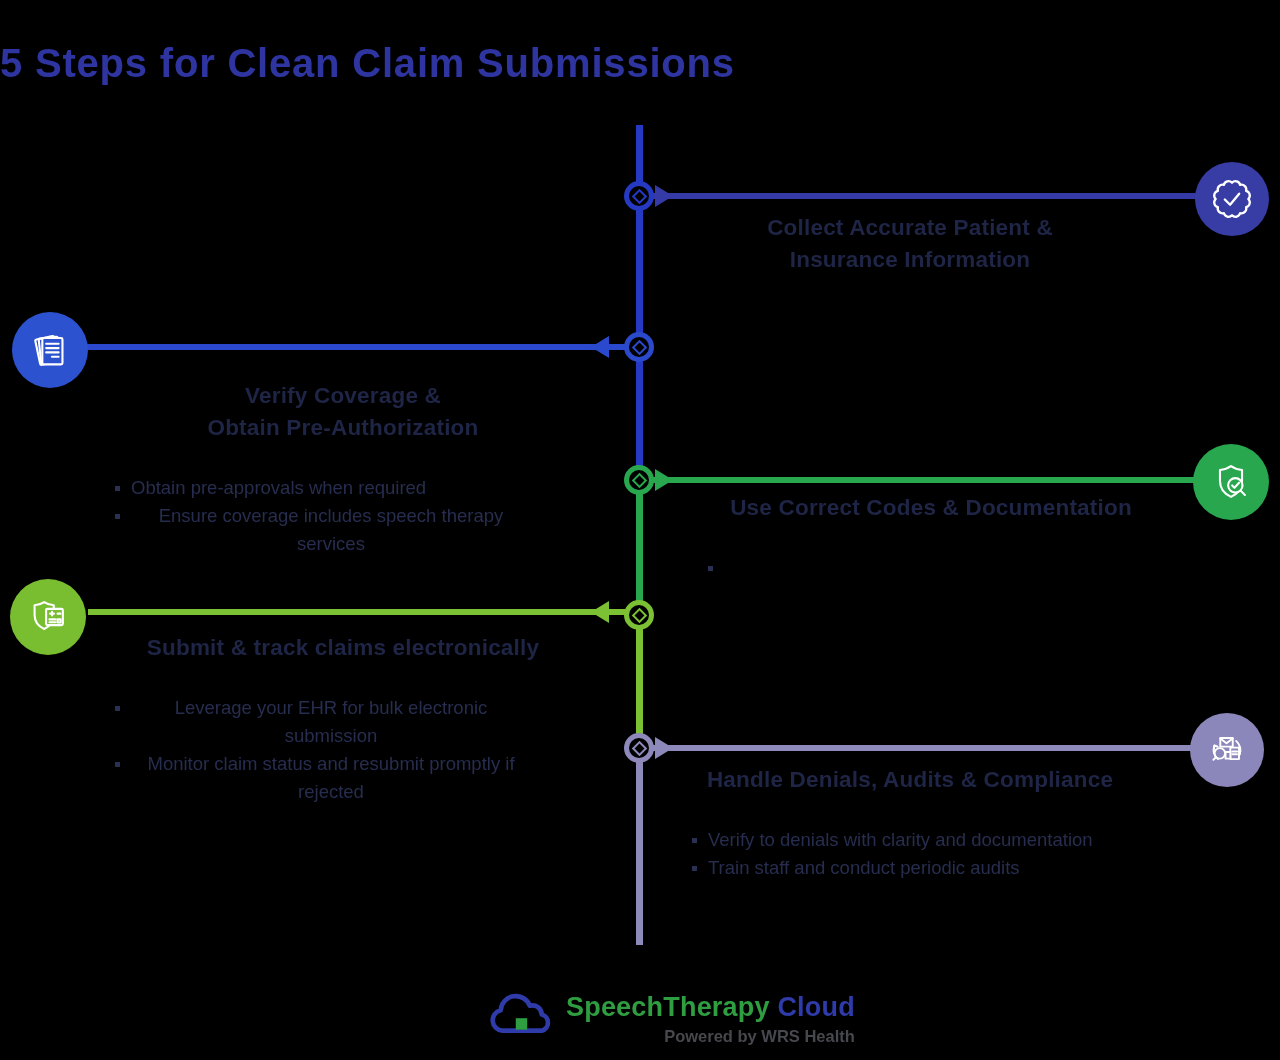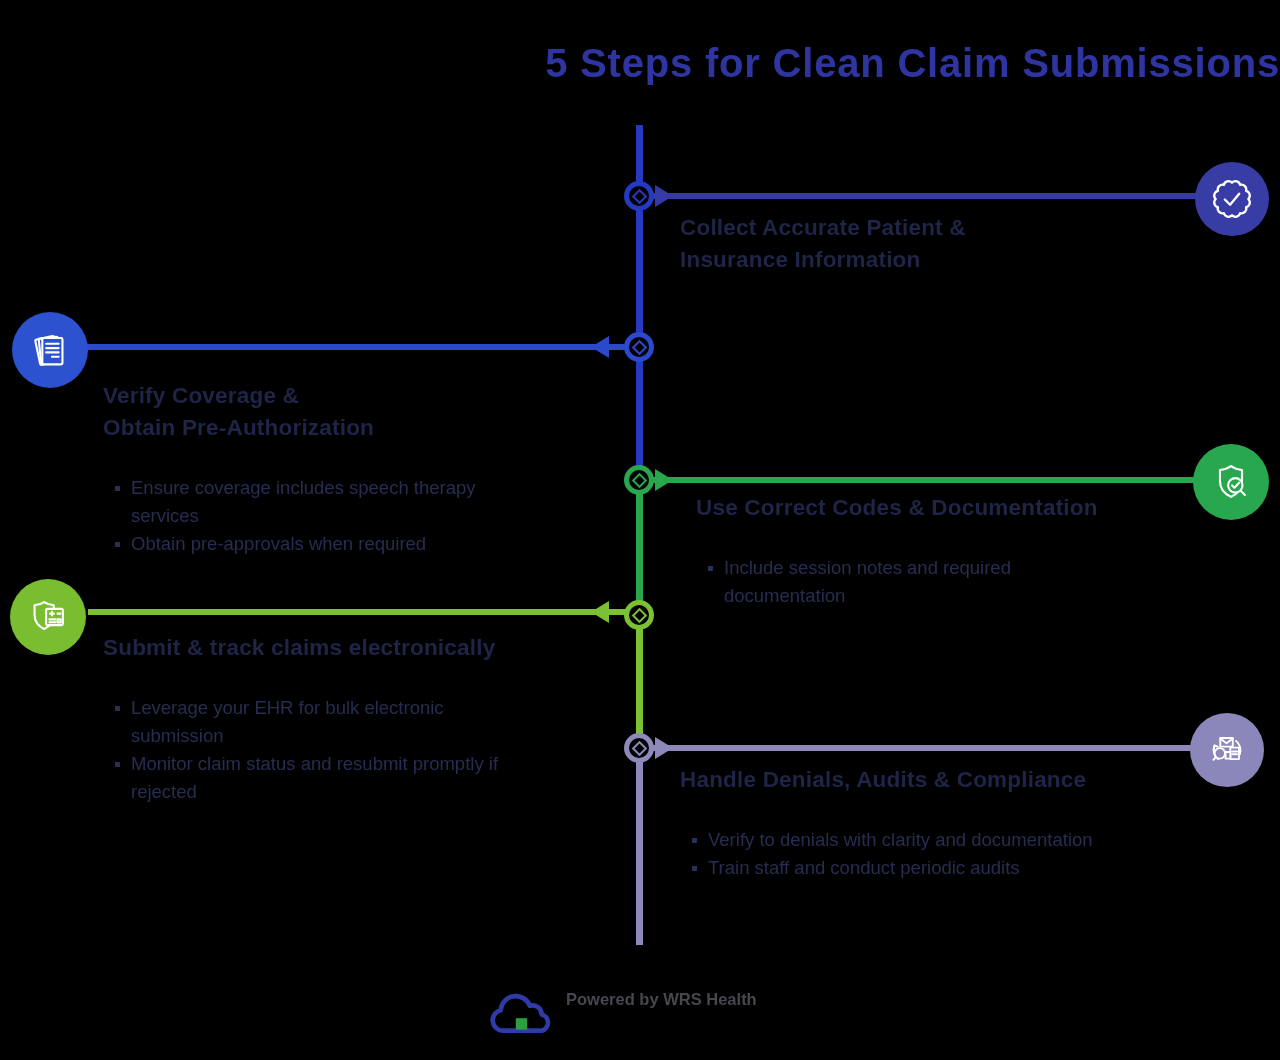--- a/index.html
+++ b/index.html
@@ -1,21 +1,21 @@
 <!DOCTYPE html>
 <html><head>
 <meta charset="utf-8">
 <style>
   html,body{margin:0;padding:0;background:#000;}
   .canvas{
     position:relative;width:1280px;height:1060px;background:#000000;
     overflow:hidden;font-family:"Liberation Sans",sans-serif;
   }
   .title{
-    position:absolute;top:14px;left:0;right:0;text-align:right;
+    position:absolute;top:14px;left:0;right:0;text-align:left;
     font-size:40px;font-weight:bold;color:#2f35a0;letter-spacing:.8px;
   }
   
   .spine-seg{position:absolute;left:636px;width:7px;z-index:1;}
   .seg-blue{top:125px;height:355px;background:#2539c2;}
   .seg-green{top:480px;height:135px;background:#28a74e;}
   .seg-lime{top:615px;height:133px;background:#7cc133;}
   .seg-lav{top:748px;height:197px;background:#8d89bb;}
   
   .branch{position:absolute;height:6px;z-index:1;}
@@ -42,21 +42,21 @@
   .n5{left:624px;top:733px;border-color:#8d89bb;} .n5 .diam{border-color:#8d89bb;}
   
   .icon-circle{position:absolute;border-radius:50%;display:flex;align-items:center;justify-content:center;z-index:3;}
   .i1{left:1195px;top:162px;width:74px;height:74px;background:#383da6;}
   .i2{left:12px;top:312px;width:76px;height:76px;background:#2c52cf;}
   .i3{left:1193px;top:444px;width:76px;height:76px;background:#28a74e;}
   .i4{left:10px;top:579px;width:76px;height:76px;background:#79bd31;}
   .i5{left:1190px;top:713px;width:74px;height:74px;background:#8b87ba;}
   .icon-circle svg{display:block;}
   
-  .step{position:absolute;z-index:2;}
+  .step{position:absolute;z-index:2;text-align:center;}
   .s1{left:680px;top:212px;width:460px;}
   .s2{left:103px;top:380px;width:480px;}
   .s3{left:696px;top:492px;width:470px;}
   .s4{left:103px;top:632px;width:480px;}
   .s5{left:680px;top:764px;width:460px;}
   .step-heading{
     margin:0;font-size:22.5px;font-weight:bold;line-height:32px;
     color:#1f2546;white-space:pre-line;letter-spacing:.2px;
   }
   .step-bullets{list-style:none;margin:30px 0 0 0;padding:0 0 0 12px;}
@@ -161,35 +161,34 @@
     <h2 class="step-heading">Collect Accurate Patient &amp;
 Insurance Information</h2>
   </section>
 
   <section class="step s2">
     <h2 class="step-heading">Verify Coverage &amp;
 Obtain Pre-Authorization</h2>
     <ul class="step-bullets">
       <li class="bullet">
           <span class="bullet-marker"></span>
+          <span class="bullet-text">Obtain pre-approvals when required</span>
+        </li>
+      <li class="bullet">
+          <span class="bullet-marker"></span>
           <span class="bullet-text">Ensure coverage includes speech therapy services</span>
-        </li>
-      <li class="bullet">
-          <span class="bullet-marker"></span>
-          <span class="bullet-text">Obtain pre-approvals when required</span>
         </li>
     </ul>
   </section>
 
   <section class="step s3">
     <h2 class="step-heading">Use Correct Codes &amp; Documentation</h2>
     <ul class="step-bullets">
       <li class="bullet">
           <span class="bullet-marker"></span>
-          <span class="bullet-text">Include session notes and required documentation</span>
         </li>
     </ul>
   </section>
 
   <section class="step s4">
     <h2 class="step-heading">Submit &amp; track claims electronically</h2>
     <ul class="step-bullets">
       <li class="bullet">
           <span class="bullet-marker"></span>
           <span class="bullet-text">Leverage your EHR for bulk electronic submission</span>
@@ -214,17 +213,20 @@
         </li>
     </ul>
   </section>
 
   <div class="footer">
     <svg width="76" height="54" viewBox="0 0 72 52">
       <path d="M55,43 H17 A10,10 0 0 1 15.5,23.3 A14.5,14.5 0 0 1 43.5,19 A9,9 0 0 1 55,27.5 A8,8 0 0 1 55,43 Z" fill="none" stroke="#2e3ba8" stroke-width="4.5" stroke-linejoin="round"></path>
       <rect x="30" y="31" width="11" height="11" fill="#2e9e41"></rect>
     </svg>
     <div class="brand-col">
+      <div class="wordmark">
+        <span class="wm-green">SpeechTherapy</span><span class="wm-blue"> Cloud</span>
+      </div>
       <div class="tagline">Powered by WRS Health</div>
     </div>
   </div>
 
 </div>
 
 </body></html>

